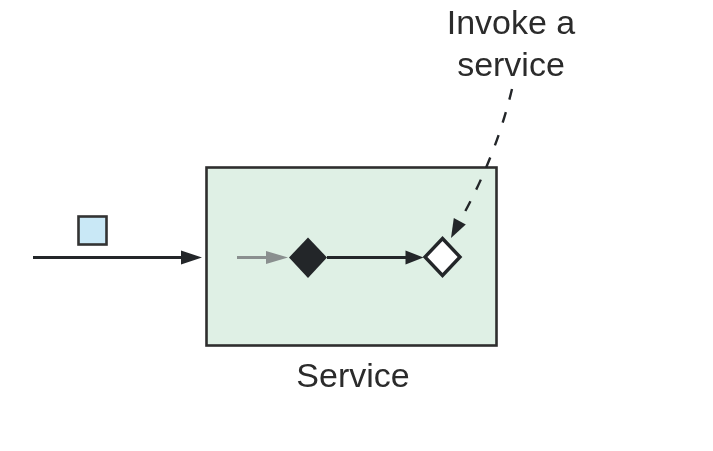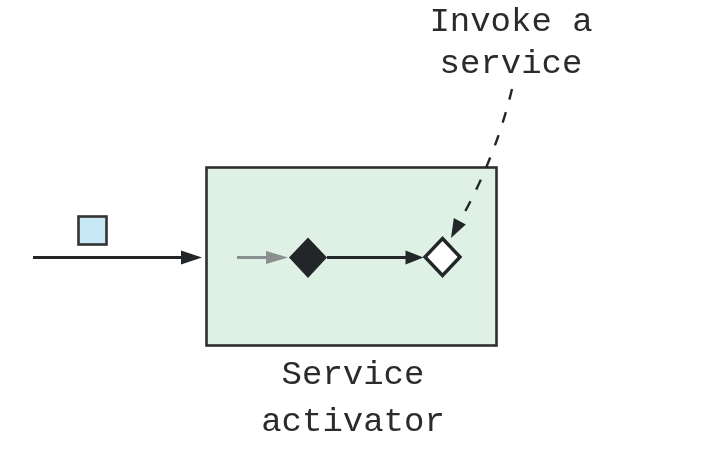--- a/index.html
+++ b/index.html
@@ -10,21 +10,21 @@
     --message-border:#333333;
     --ink:#232629;
     --gray-arrow:#8a8f8f;
     --text:#2b2b2b;
   }
   html,body{margin:0;padding:0;background:var(--background);}
   .canvas{
     position:relative;
     width:713px;height:451px;
     background:var(--background);
-    font-family:Liberation Mono, monospace;
+    font-family:Liberation Sans, sans-serif;
     overflow:hidden;
   }
   .canvas svg{position:absolute;left:0;top:0;}
   .box{fill:var(--box-fill);stroke:var(--box-border);stroke-width:2.6;}
   .message{fill:var(--message-fill);stroke:var(--message-border);stroke-width:2.6;}
   .ink-line{stroke:var(--ink);stroke-width:2.8;fill:none;}
   .ink-fill{fill:var(--ink);stroke:none;}
   .gray-line{stroke:var(--gray-arrow);stroke-width:3;fill:none;}
   .gray-fill{fill:var(--gray-arrow);stroke:none;}
   .reply-diamond{fill:#ffffff;stroke:var(--ink);stroke-width:3.4;stroke-linejoin:miter;}
@@ -67,16 +67,15 @@
     <polygon class="ink-fill" points="451,238 453.8,218 465.8,224.4"></polygon>
   </svg>
 
   <div class="label invoke">
     <div>Invoke a</div>
     <div>service</div>
   </div>
 
   <div class="label activator">
     <div>Service</div>
-    <div>activator</div>
   </div>
 
 </div>
 
 </body></html>

